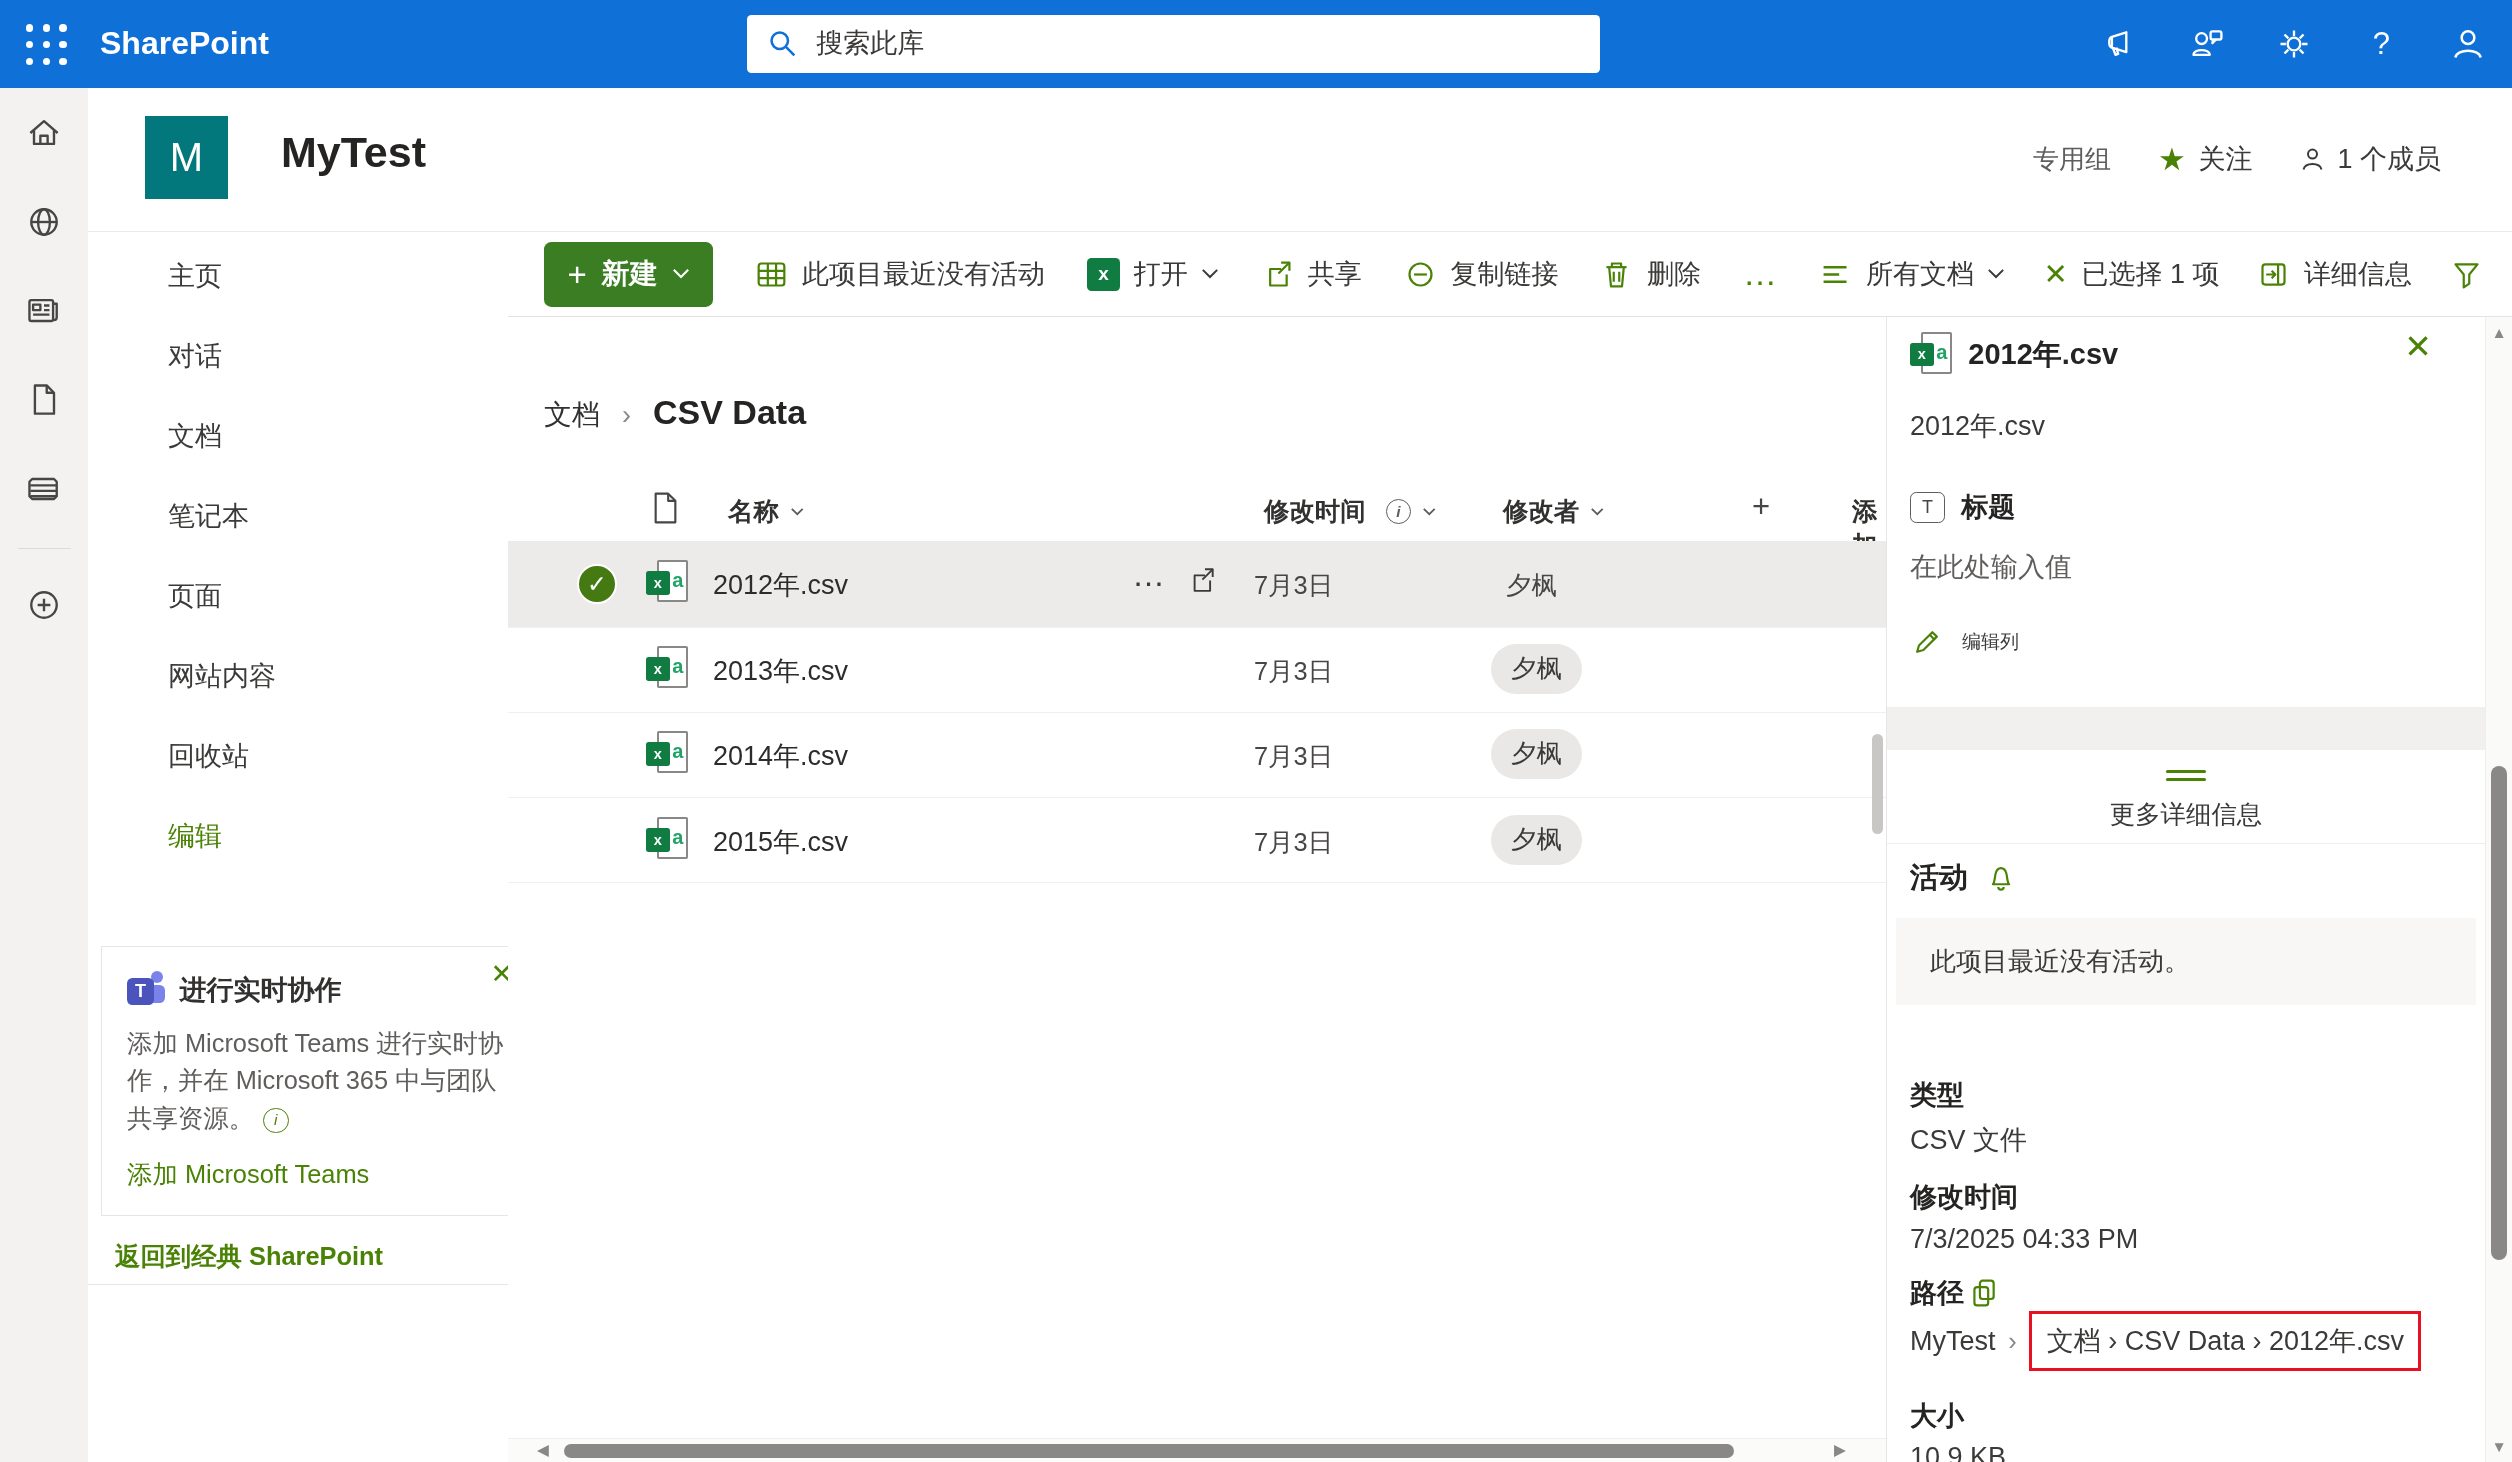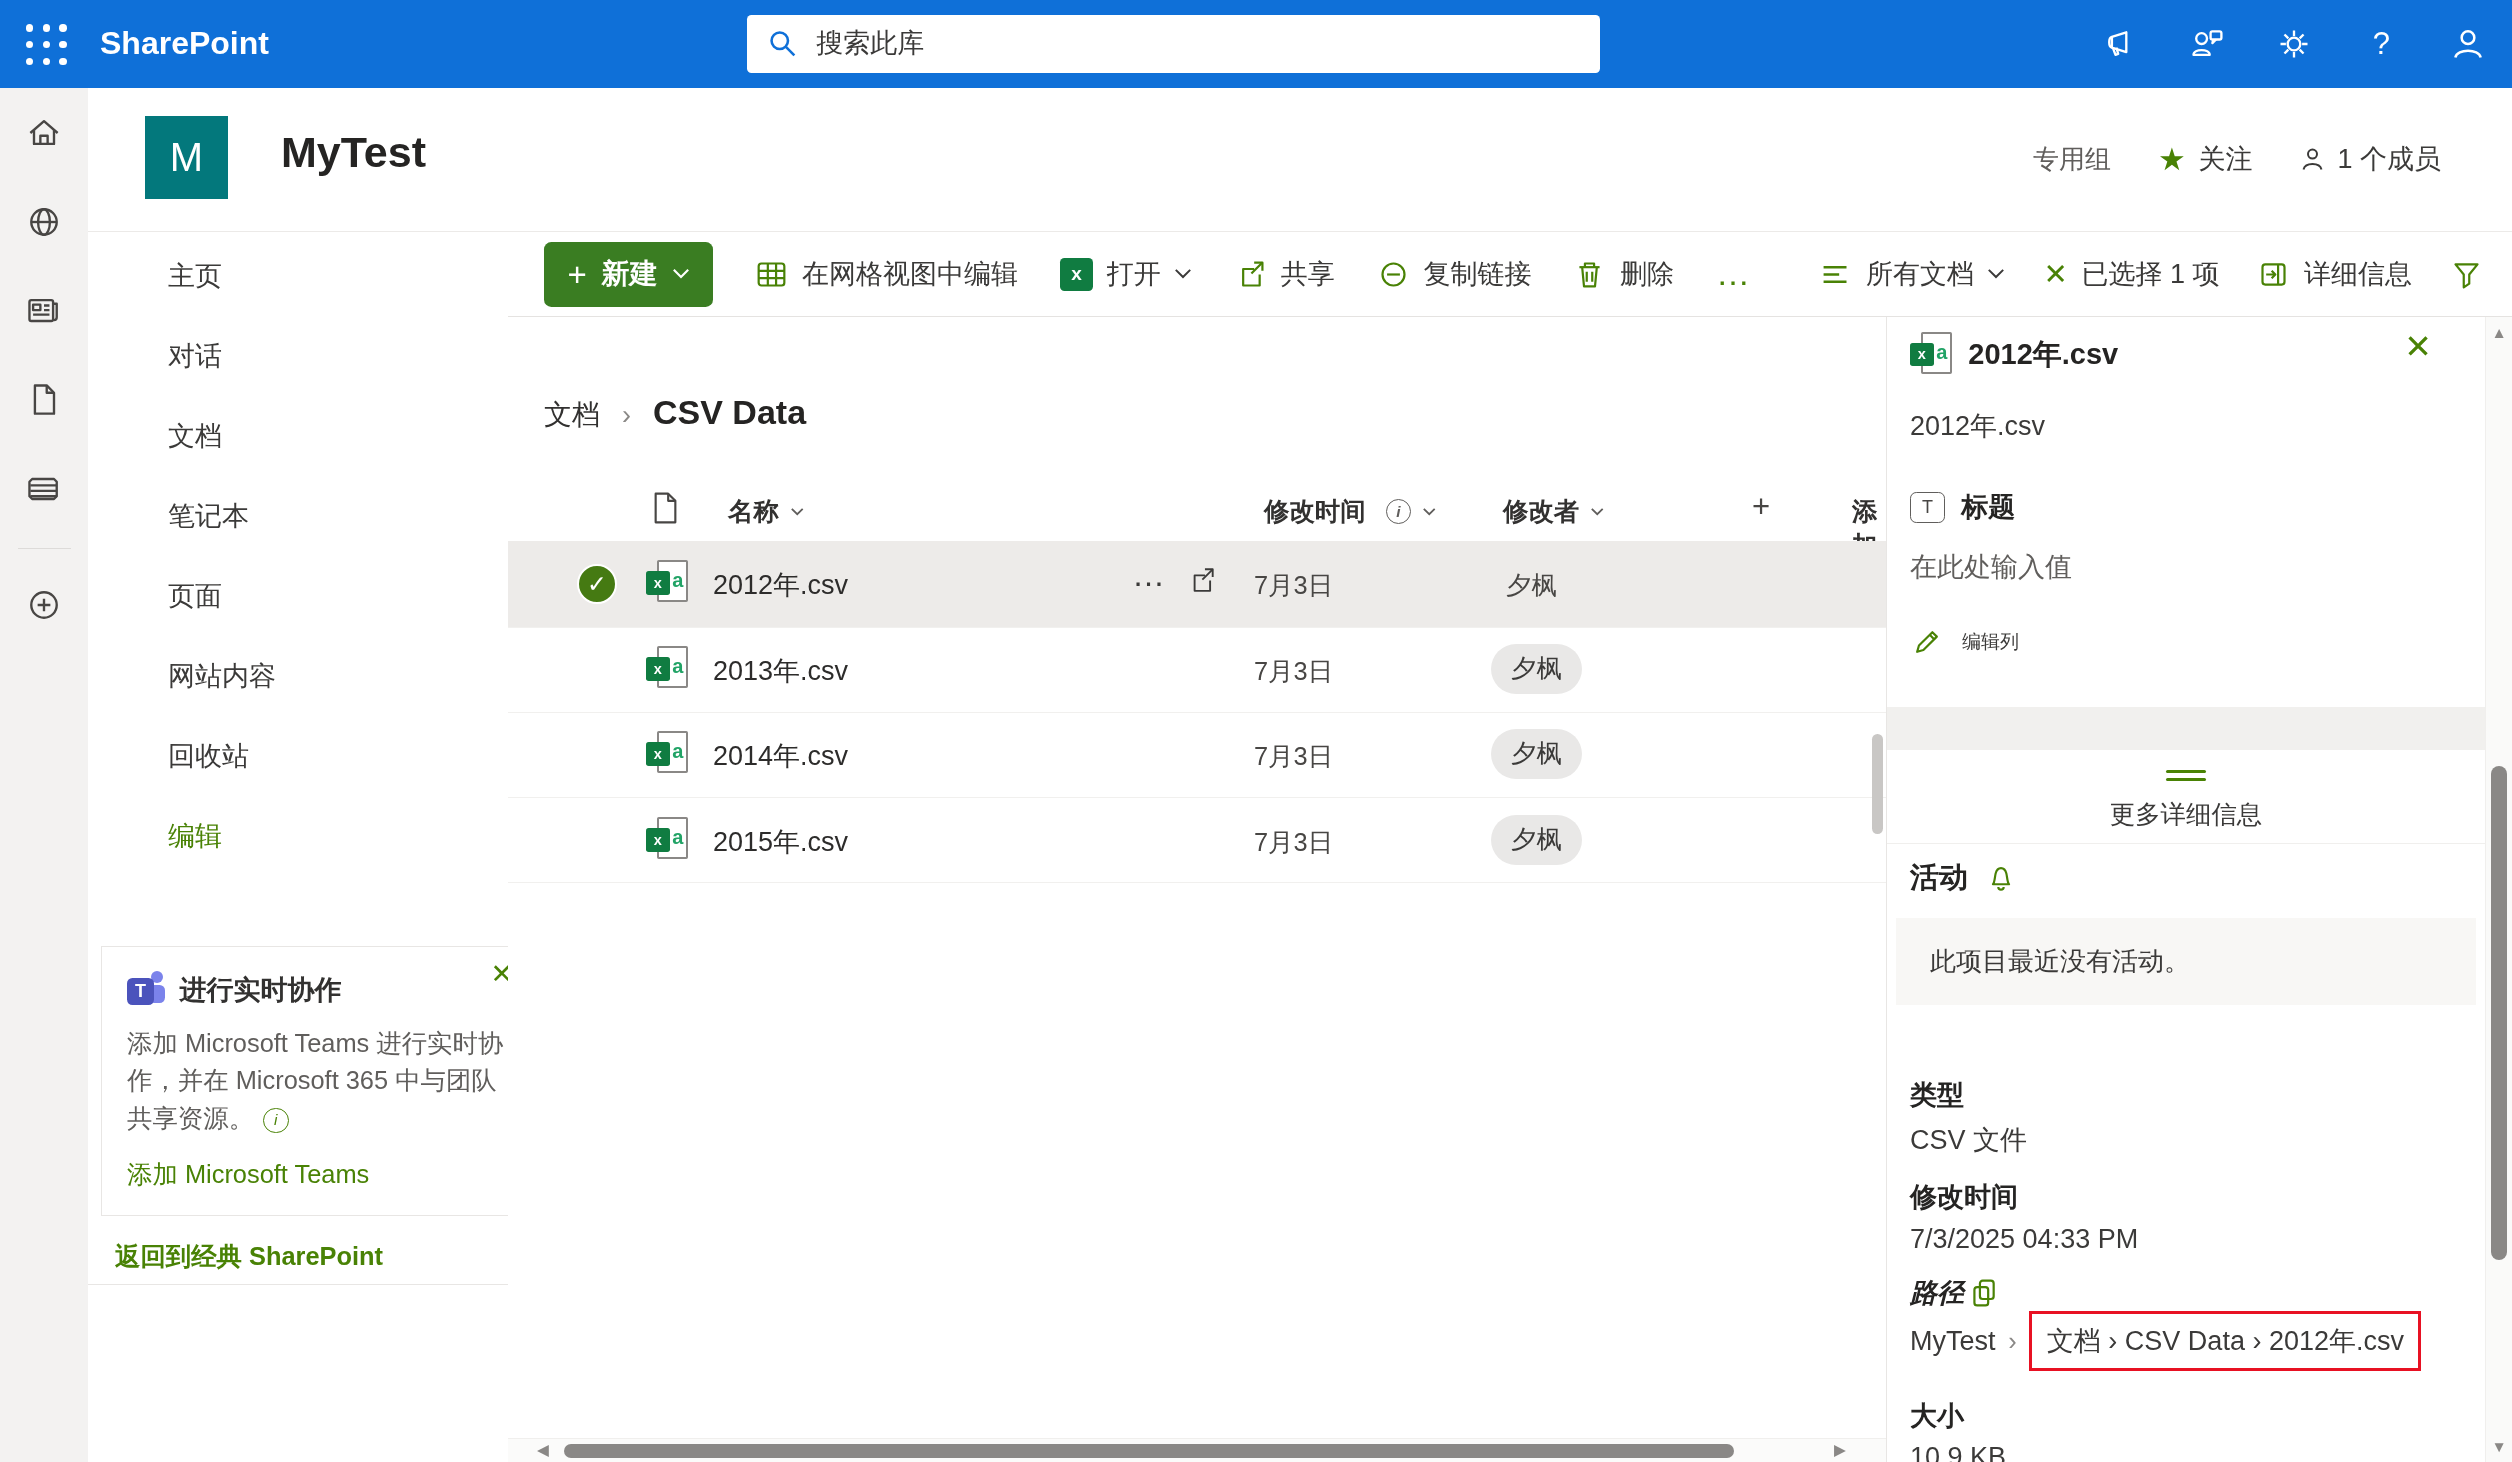--- a/index.html
+++ b/index.html
@@ -135,21 +135,21 @@
   .p-more .bars{display:inline-block;width:40px;}
   .p-more .bars i{display:block;height:3.6px;background:#498205;margin:4.5px 0;border-radius:1.8px;}
   .p-more-label{margin-top:9px;font-size:25.4px;color:#3b3a39;}
   .p-more-divider{position:absolute;left:0;right:0;top:526px;border-top:0.9px solid #f0efed;}
   .p-activity{position:absolute;left:23px;top:541px;display:flex;align-items:center;gap:16.3px;}
   .p-activity .p-label{font-size:29px;}
   .p-activity-box{position:absolute;left:9px;right:9px;top:601px;height:87px;background:#f8f7f5;
                   display:flex;align-items:center;padding-left:34px;font-size:26px;color:#3b3a39;box-sizing:border-box;font-family:Liberation Mono, monospace;}
   .p-field-label{position:absolute;left:23px;font-size:27px;font-weight:bold;color:#252423;}
   .p-field-val{position:absolute;left:23px;font-size:27px;color:#3b3a39;}
-  .p-path-label{position:absolute;left:23px;top:958px;display:flex;align-items:center;gap:4px;font-style:italic;}
+  .p-path-label{position:absolute;left:23px;top:958px;display:flex;align-items:center;gap:4px;}
   .copy-icon{cursor:pointer;}
   .p-path{position:absolute;left:23px;top:994px;display:flex;align-items:center;gap:12.7px;}
   .p-path .root{font-size:27px;color:#3b3a39;}
   .p-path .sep{font-size:25.4px;color:#8a8886;}
   .red-box{border:3.6px solid #e81123;padding:9px 14.5px;font-size:27px;color:#3b3a39;}
 
   
   .v-scroll{position:absolute;right:0;top:317px;bottom:0;width:27px;background:#fafaf9;border-left:0.9px solid #f0efed;box-sizing:border-box;}
   .v-arrow{position:absolute;left:0;right:0;text-align:center;font-size:15.4px;color:#8a8886;cursor:pointer;}
   .v-thumb{position:absolute;left:4.5px;width:16.3px;top:449px;height:494px;background:#8a8886;border-radius:8.2px;cursor:pointer;}
@@ -351,21 +351,21 @@
           <path d="M2 2 L10 10 L18 2" fill="none" stroke="#fff" stroke-width="2.4"></path>
         </svg>
     </button>
     <span class="tb-item">
       <svg width="33" height="33" viewBox="0 0 36 36" class="g">
           <g fill="none" stroke="#498205" stroke-width="2.4">
             <rect x="4" y="6" width="28" height="24" rx="3"></rect>
             <path d="M4 14 H32 M4 22 H32 M14 6 V30 M23 6 V30"></path>
           </g>
         </svg>
-      <span>在网格视图中编辑</span>
+      <span>此项目最近没有活动</span>
     </span>
     <span class="tb-item">
       <span class="excel-logo">x</span>
       <span>打开</span>
       <svg class="chev" width="18" height="11.8" viewBox="0 0 20 13">
           <path d="M2 2 L10 10 L18 2" fill="none" stroke="#3b3a39" stroke-width="2.2"></path>
         </svg>
     </span>
     <span class="tb-item">
       <svg width="33" height="33" viewBox="0 0 36 36">

